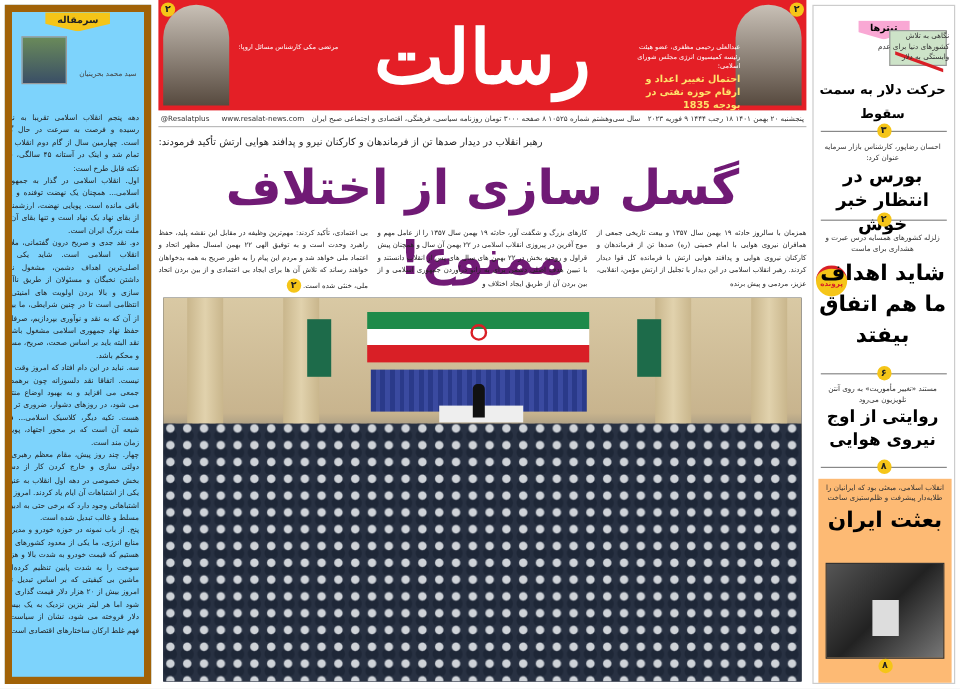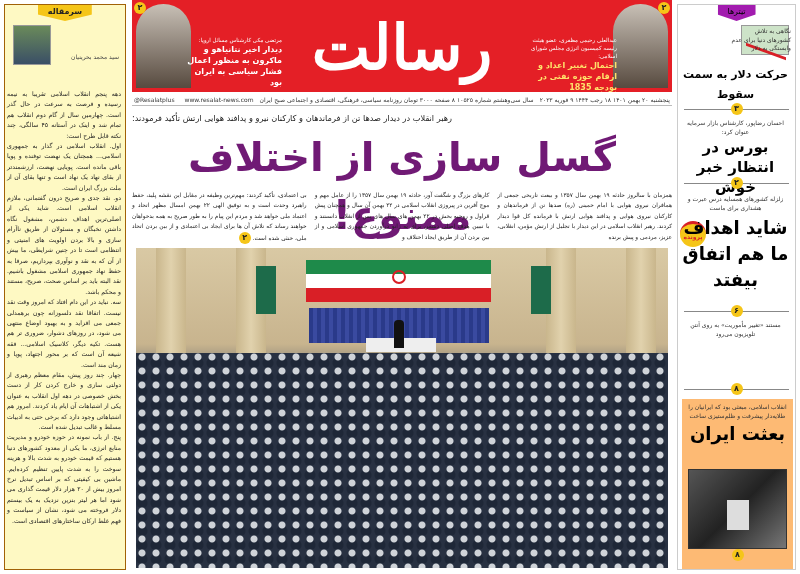--- a/index.html
+++ b/index.html
@@ -1,18 +1,18 @@
 <!DOCTYPE html>
 <html><head>
 <meta charset="utf-8">
 <style>
 *{box-sizing:border-box;margin:0;padding:0}
 body{width:800px;height:574px;overflow:hidden;background:#e9e9e9;font-family:"DejaVu Sans",sans-serif;direction:rtl;position:relative}
 .page{position:absolute;left:0;top:0;width:800px;height:574px;background:#fff}
-.col-left{position:absolute;left:4px;top:4px;width:122px;height:566px;border:1px solid #a16207;background:#fef9c3;overflow:hidden}
+.col-left{position:absolute;left:4px;top:4px;width:122px;height:566px;border:6px solid #a16207;background:#7dd3fc;overflow:hidden}
 .col-right{position:absolute;left:677px;top:4px;width:119px;height:566px;border:1px solid #ccc;background:#fff;overflow:hidden}
 .center{position:absolute;left:132px;top:0;width:540px;height:574px}
 .tag{position:absolute;left:50%;transform:translateX(-50%);top:0;background:#f5c518;color:#222;font-size:8px;font-weight:bold;padding:2px 10px 5px;clip-path:polygon(0 0,100% 0,100% 60%,50% 100%,0 60%)}
 .author-photo{position:absolute;left:8px;top:20px;width:38px;height:40px;background:linear-gradient(#6a8a5a,#3a4f66);border:1px solid #999}
 .author-name{position:absolute;right:6px;top:48px;font-size:6px;color:#444}
 .edit-title{position:absolute;right:6px;top:62px;font-size:11px;font-weight:bold;color:#111;width:112px;text-align:right}
 .body-text{position:absolute;right:4px;top:84px;width:114px;font-size:6.2px;line-height:10.4px;color:#222;text-align:justify}
 .watermark{position:absolute;left:4px;top:530px;width:122px;height:40px;background:rgba(90,90,90,.75);color:#fff;font-size:8px;padding:6px 0 0 40px;direction:ltr}
 .wm-logo{position:absolute;left:6px;top:4px;width:30px;height:30px;border-radius:50%;border:2px solid #fff}
 .banner{position:absolute;left:0;top:0;width:540px;height:92px;background:#e41f26}
@@ -39,21 +39,21 @@
 .photo{position:absolute;top:248px;left:4px;width:532px;height:320px;overflow:hidden;background:#2c3340}
 .hall{position:absolute;inset:0;background:linear-gradient(#d9c9a4 0%,#c8b48e 30%,#4b5462 45%,#283142 100%)}
 .flag{position:absolute;left:170px;top:12px;width:185px;height:42px;background:linear-gradient(#1e8a4a 0 33%,#fff 33% 66%,#d91f26 66%)}
 .emblem{position:absolute;left:256px;top:22px;width:14px;height:14px;border:2px solid #d91f26;border-radius:50%}
 .curtain{position:absolute;left:173px;top:60px;width:180px;height:35px;background:repeating-linear-gradient(90deg,#2a3a8a 0 4px,#3a4aa0 4px 8px)}
 .stage{position:absolute;left:230px;top:90px;width:70px;height:14px;background:#eee}
 .leader{position:absolute;left:258px;top:72px;width:10px;height:28px;background:#111;border-radius:4px 4px 0 0}
 .banner-g{position:absolute;top:18px;width:20px;height:48px;background:#1d6b4a}
 .crowd{position:absolute;left:0;top:105px;width:532px;height:215px;background:radial-gradient(circle at 6px 4px,#cfd3d8 3px,transparent 4px) 0 0/14px 14px,radial-gradient(circle at 6px 10px,#1e2737 5px,transparent 6px) 0 0/14px 14px,#283142}
 .pillar{position:absolute;top:0;width:30px;height:280px;background:linear-gradient(90deg,#c9b68c,#e1d2ad,#c9b68c)}
-.r-tag{position:absolute;left:50%;transform:translateX(-50%);top:0;background:#a21caf;font-size:8px;font-weight:normal;padding:2px 10px 5px;clip-path:polygon(0 0,100% 0,100% 60%,50% 100%,0 60%)}
+.r-tag{position:absolute;left:50%;transform:translateX(-50%);top:12px;background:#f9a8d4;font-size:8px;font-weight:bold;padding:2px 10px 5px;clip-path:polygon(0 0,100% 0,100% 60%,50% 100%,0 60%)}
 .dollar-img{position:absolute;right:6px;top:20px;width:48px;height:30px;background:#cde3c8;border:1px solid #999}
 .dollar-img::after{content:"";position:absolute;left:4px;top:6px;width:40px;height:18px;border-bottom:3px solid #d91f26;transform:skewY(20deg)}
 .r-sub{position:absolute;width:111px;right:4px;font-size:6px;line-height:8.5px;color:#333;text-align:right}
 .r-head{position:absolute;width:111px;right:4px;font-weight:900;color:#000;text-align:center}
 .r-div{position:absolute;left:6px;width:105px;border-top:1px solid #888}
 .r-num{position:absolute;left:50%;transform:translateX(-50%)}
 .badge-round{position:absolute;left:2px;top:216px;width:26px;height:26px;border-radius:50%;background:#f5c518;color:#d91f26;font-size:6px;font-weight:bold;text-align:center;line-height:26px;border-top:3px solid #d91f26}
 .yellow-box{position:absolute;left:4px;top:394px;width:111px;height:209px;background:#fdba74}
 .yb-img{position:absolute;left:6px;top:70px;width:99px;height:80px;background:linear-gradient(135deg,#555,#222,#777);border:1px solid #333}
 .poster{position:absolute;left:38px;top:30px;width:22px;height:30px;background:#ddd}
@@ -77,21 +77,20 @@
     </div>
   </div>
 
   <div class="center">
     <div class="banner">
       <div class="box-l">
         <div class="person"></div>
         <span class="num corner-num" style="left:2px">۲</span>
         <div class="box-text">
           <div class="box-sub">مرتضی مکی کارشناس مسائل اروپا:</div>
-          <div class="box-head">دیدار اخیر نتانیاهو و ماکرون به منظور اعمال فشار سیاسی به ایران بود</div>
         </div>
       </div>
       <div class="logo">رسالت</div>
       <div class="box-r">
         <div class="person"></div>
         <span class="num corner-num" style="right:2px">۲</span>
         <div class="box-text">
           <div class="box-sub">عبدالعلی رحیمی مظفری، عضو هیئت رئیسه کمیسیون انرژی مجلس شورای اسلامی:</div>
           <div class="box-head">احتمال تغییر اعداد و ارقام حوزه نفتی در بودجه 1835</div>
         </div>
@@ -143,20 +142,21 @@
     <div class="r-sub" style="top:114px;text-align:center">احسان رضاپور، کارشناس بازار سرمایه عنوان کرد:</div>
     <div class="r-head" style="top:132px;font-size:15px;line-height:20px">بورس در انتظار خبر خوش</div>
     <div class="r-div" style="top:178px"></div>
     <span class="num r-num" style="top:172px">۲</span>
     <div class="r-sub" style="top:190px;text-align:center">زلزله کشورهای همسایه درس عبرت و هشداری برای ماست</div>
     <div class="badge-round">پرونده</div>
     <div class="r-head" style="top:210px;font-size:18px;line-height:26px">شاید اهداف ما هم اتفاق بیفتد</div>
     <div class="r-div" style="top:306px"></div>
     <span class="num r-num" style="top:300px">۶</span>
     <div class="r-sub" style="top:316px;text-align:center">مستند «تغییر مأموریت» به روی آنتن تلویزیون می‌رود</div>
+    <div class="r-head" style="top:334px;font-size:14px;line-height:19px">روایتی از اوج نیروی هوایی</div>
     <div class="r-div" style="top:384px"></div>
     <span class="num r-num" style="top:378px">۸</span>
     <div class="yellow-box">
       <div class="r-sub" style="top:4px;right:4px;width:103px;text-align:center">انقلاب اسلامی، مبعثی بود که ایرانیان را طلایه‌دار پیشرفت و ظلم‌ستیزی ساخت</div>
       <div class="r-head" style="top:24px;right:0;width:111px;font-size:18px;line-height:22px">بعثت ایران</div>
       <div class="yb-img">
           <div class="poster"></div>
         </div>
       <span class="num r-num" style="top:150px">۸</span>
     </div>

